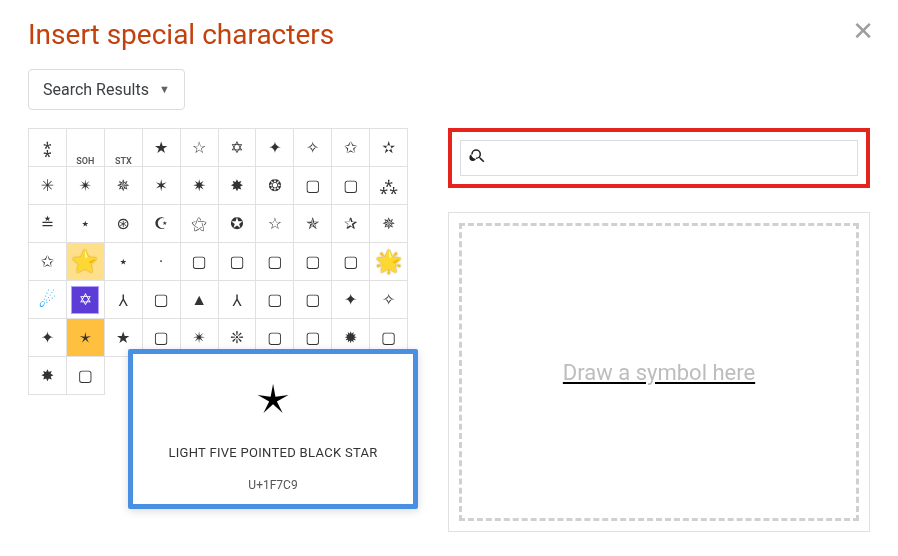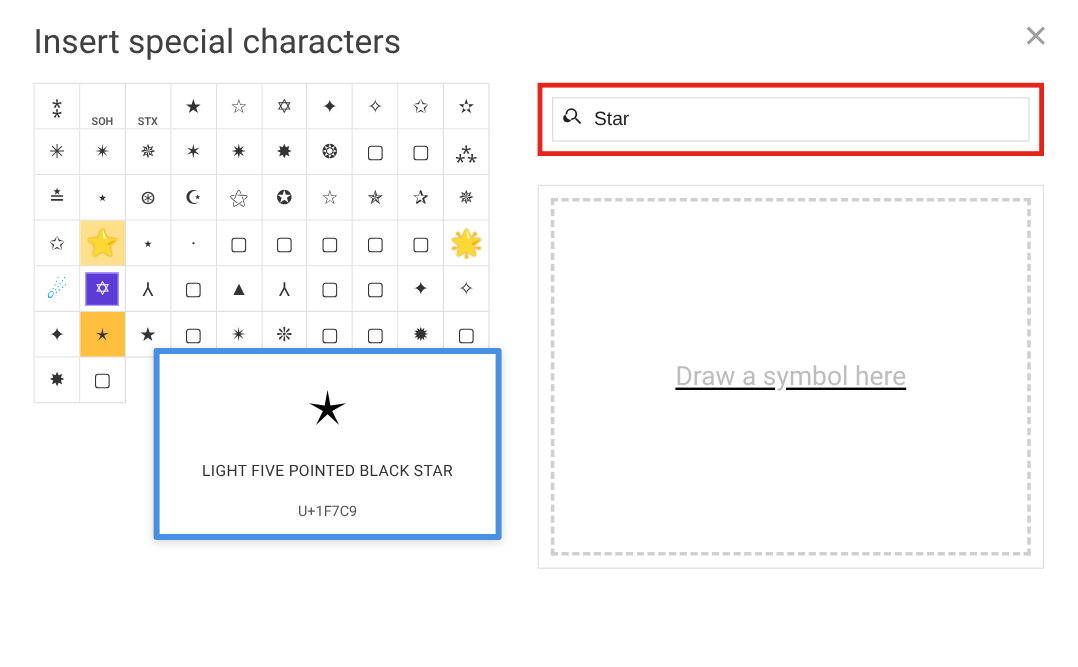--- a/index.html
+++ b/index.html
@@ -9,21 +9,21 @@
     width: 898px;
     height: 556px;
     position: relative;
     overflow: hidden;
   }
   .container {
     padding: 18px 28px;
   }
   .title {
     font-size: 28px;
-    color: #404040;
+    color: #c2410c;
     font-weight: 400;
     margin-bottom: 18px;
   }
   .close-btn {
     position: absolute;
     top: 18px;
     right: 24px;
     font-size: 26px;
     color: #9e9e9e;
     cursor: pointer;
@@ -162,20 +162,24 @@
     font-size: 22px;
   }
 </style>
 </head>
 <body>
 
 <div class="container">
   <div class="close-btn">✕</div>
   <h1 class="title">Insert special characters</h1>
 
+  <div class="dropdown">
+    <span>Search Results</span>
+    <span class="caret">▼</span>
+  </div>
 
   <div class="columns">
     <div class="left">
       <div class="grid" id="char-grid">
           <div class="grid-row">
             <div class="cell">
               <span>⁑</span>
             </div>
             <div class="cell small-text">
               <span>SOH</span>
@@ -407,21 +411,20 @@
     </div>
 
     <div class="right">
       <div class="search-wrap">
         <div class="search-box">
           <span class="sicon">
             <svg width="18" height="18" viewBox="0 0 24 24">
                 <path fill="#202124" d="M15.5 14h-.79l-.28-.27A6.471 6.471 0 0016 9.5 6.5 6.5 0 109.5 16c1.61 0 3.09-.59 4.23-1.57l.27.28v.79l5 4.99L20.49 19l-4.99-5zM9.5 14A4.5 4.5 0 115 9.5 4.5 4.5 0 019.5 5 4.5 4.5 0 0114 9.5 4.5 4.5 0 019.5 14z"></path>
               </svg>
           </span>
-          <input type="text" value="Star" style="">
         </div>
       </div>
 
       <div class="drawbox">
         <div class="draw-inner">
           <span>Draw a symbol here</span>
         </div>
       </div>
     </div>
   </div>

